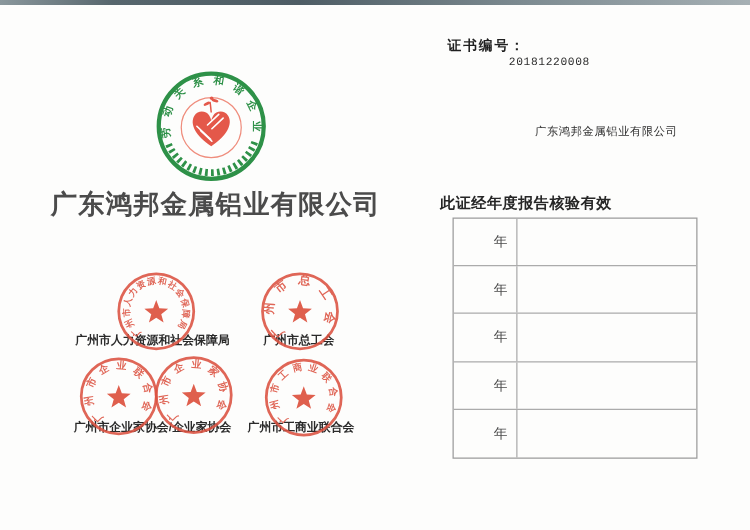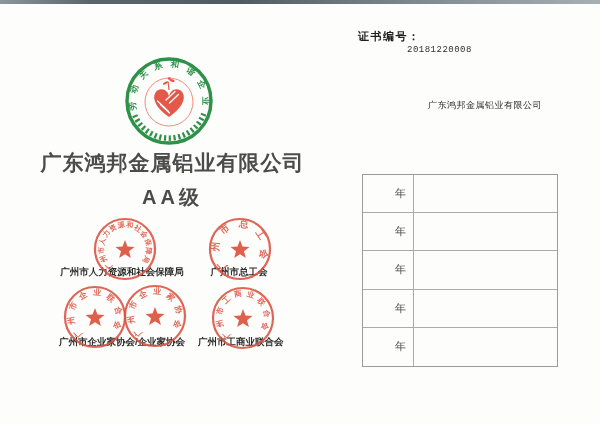--- a/index.html
+++ b/index.html
@@ -70,21 +70,20 @@
     </g>
     <g>
       <path class="lg-sprout" d="M45 34 C44.5 30 44.5 28 44 25.5"></path>
       <ellipse class="lg-leaf" cx="41.5" cy="27" rx="2.8" ry="1.2" transform="rotate(-25 41.5 27)"></ellipse>
       <ellipse class="lg-leaf" cx="48" cy="24.5" rx="2.8" ry="1.2" transform="rotate(15 48 24.5)"></ellipse>
       <circle class="lg-leaf" cx="45.3" cy="22.6" r="1.4"></circle>
     </g>
   </svg>
 
   <div class="title1">广东鸿邦金属铝业有限公司</div>
-  <div class="title2">AA级</div>
 
   <div class="seal-label" style="left:55px;top:266px;width:134px;">广州市人力资源和社会保障局</div>
   <div class="seal-label" style="left:204px;top:266px;width:70px;">广州市总工会</div>
   <div class="seal-label" style="left:52px;top:336px;width:140px;">广州市企业家协会/企业家协会</div>
   <div class="seal-label" style="left:198px;top:336px;width:84px;">广州市工商业联合会</div>
 
   <svg class="seal" style="left:93px;top:217px;" viewBox="0 0 64 64">
     <defs>
         <path id="sp1" d="M20 49.2 A21.5 21.5 0 1 1 44 49.2"></path>
       </defs>
@@ -128,20 +127,21 @@
     <polygon class="seal-star" points="32,23 34.47,29.6 41.51,29.91 36,34.3 37.88,41.09 32,37.2 26.12,41.09 28,34.3 22.49,29.91 29.53,29.6"></polygon>
     <text class="seal-text" style="font-size:7.5px;"><textPath href="#sp5" textLength="100" lengthAdjust="spacing">广州市工商业联合会</textPath></text>
   </svg>
 
 
   <div class="r-label" style="left:358px;top:29px;">证书编号：</div>
   <div class="r-value" style="left:407px;top:45px;">20181220008</div>
 
   <div class="r-value" style="left:428px;top:99px;">广东鸿邦金属铝业有限公司</div>
 
+  <div class="validity">此证经年度报告核验有效</div>
 
   <div class="vtable">
     <div class="trow">
       <div class="ycell">年</div>
       <div class="vcell"></div>
     </div>
     <div class="trow">
       <div class="ycell">年</div>
       <div class="vcell"></div>
     </div>

